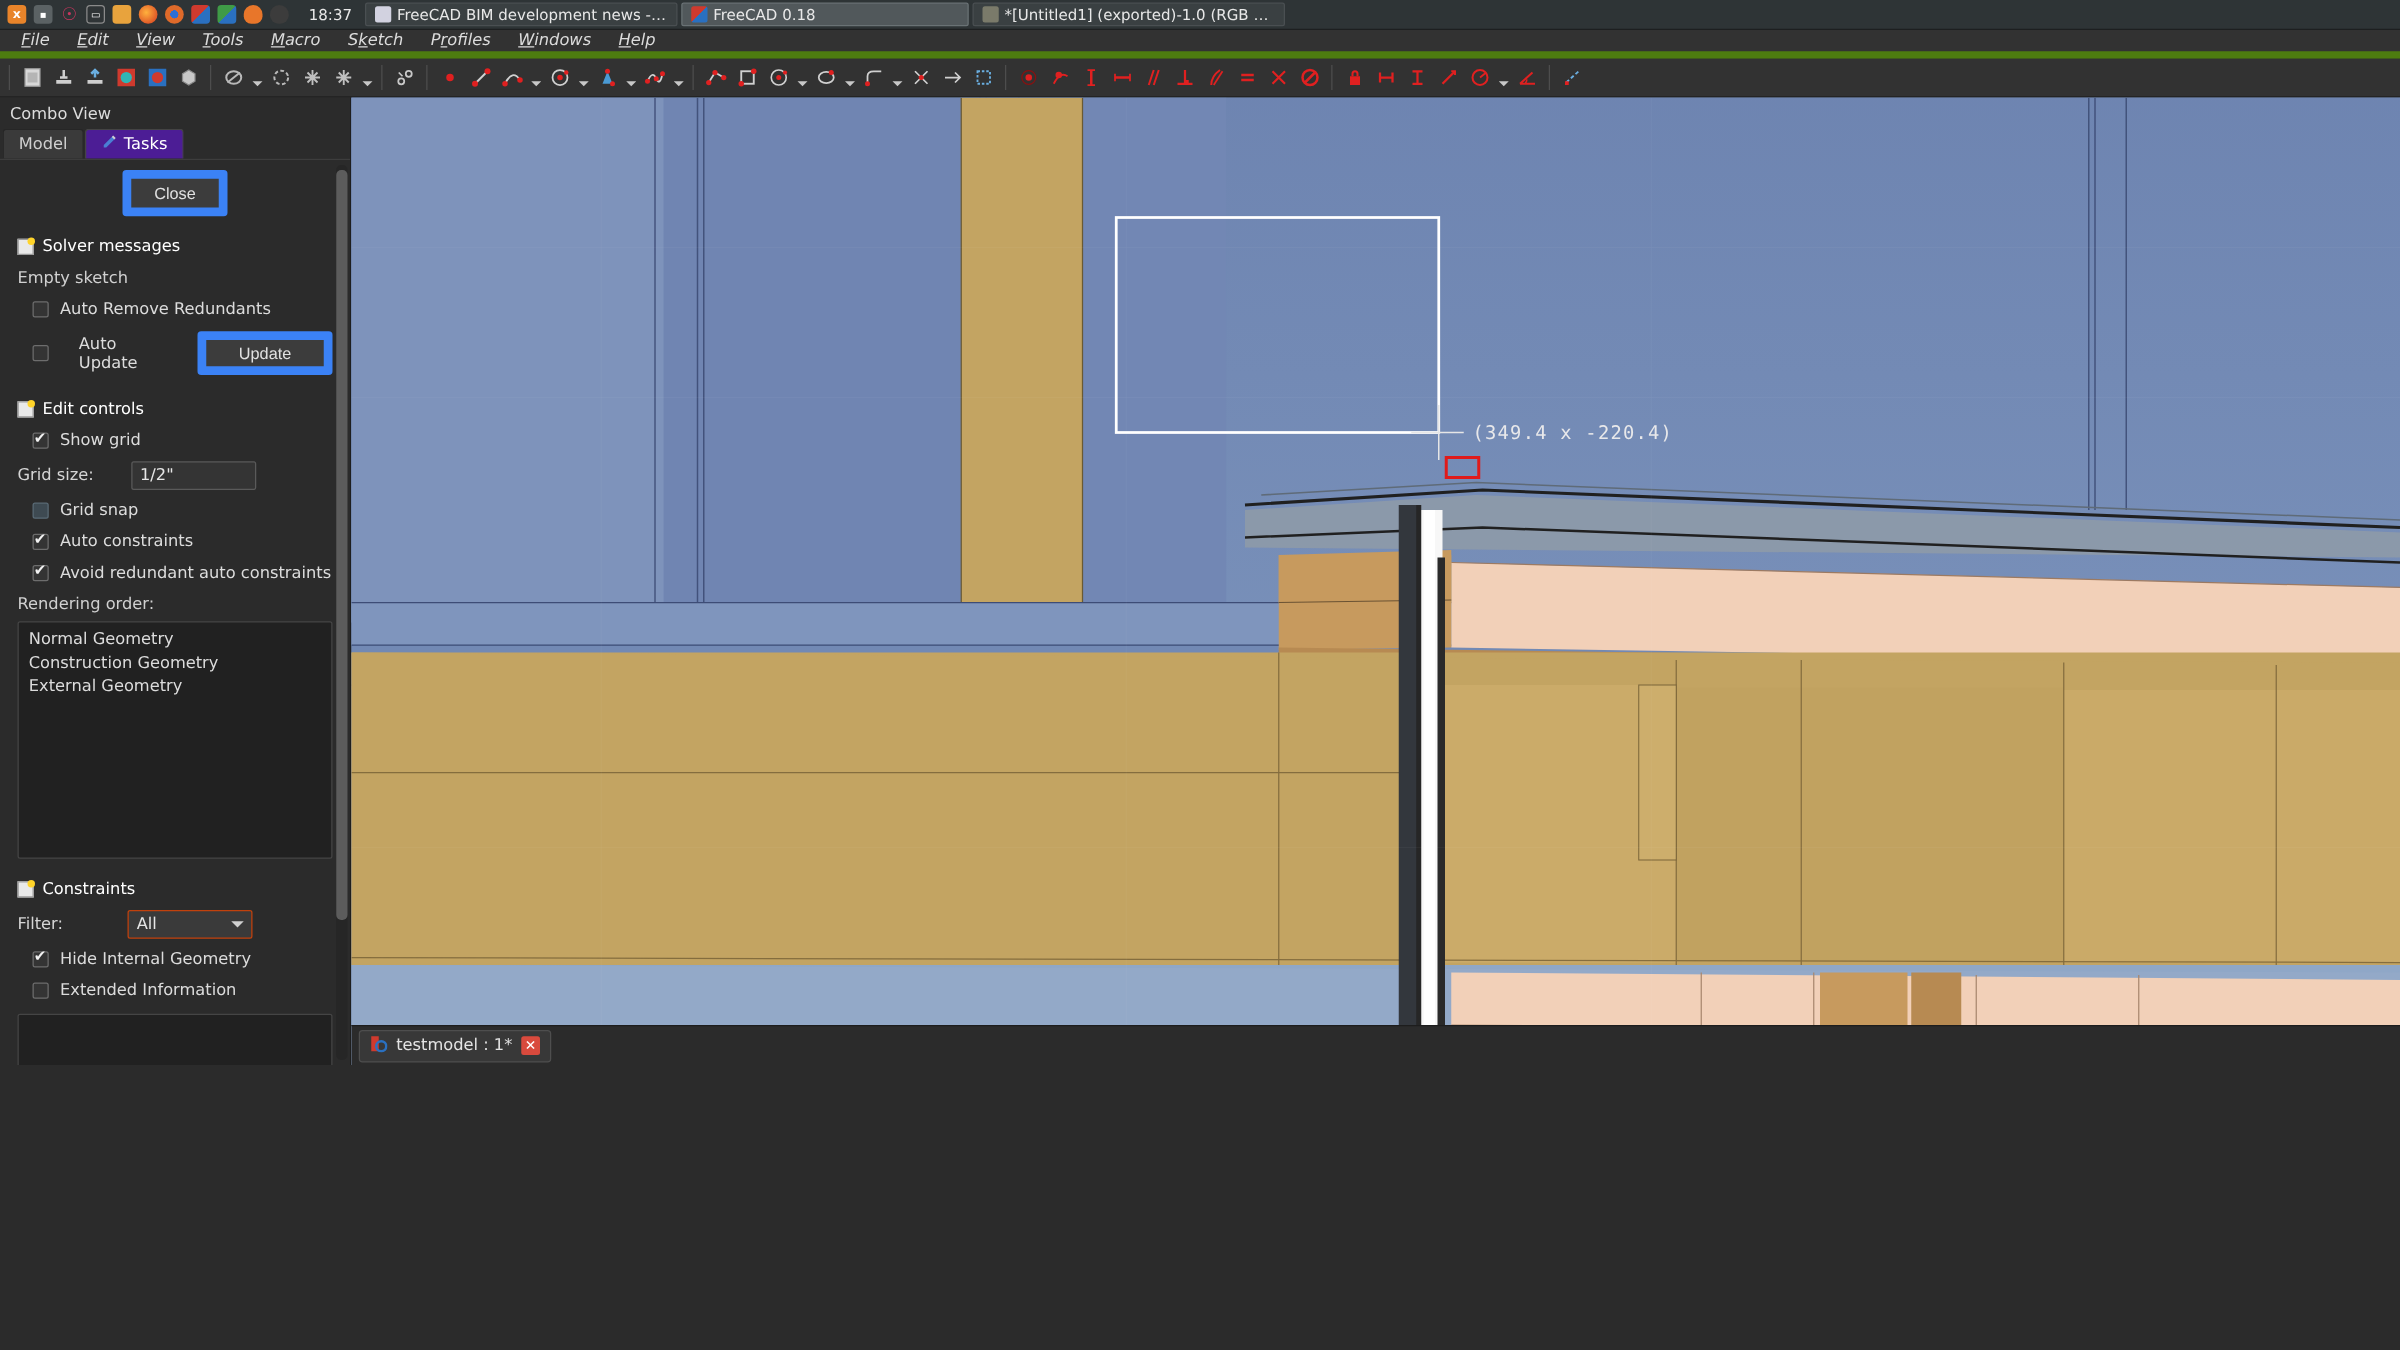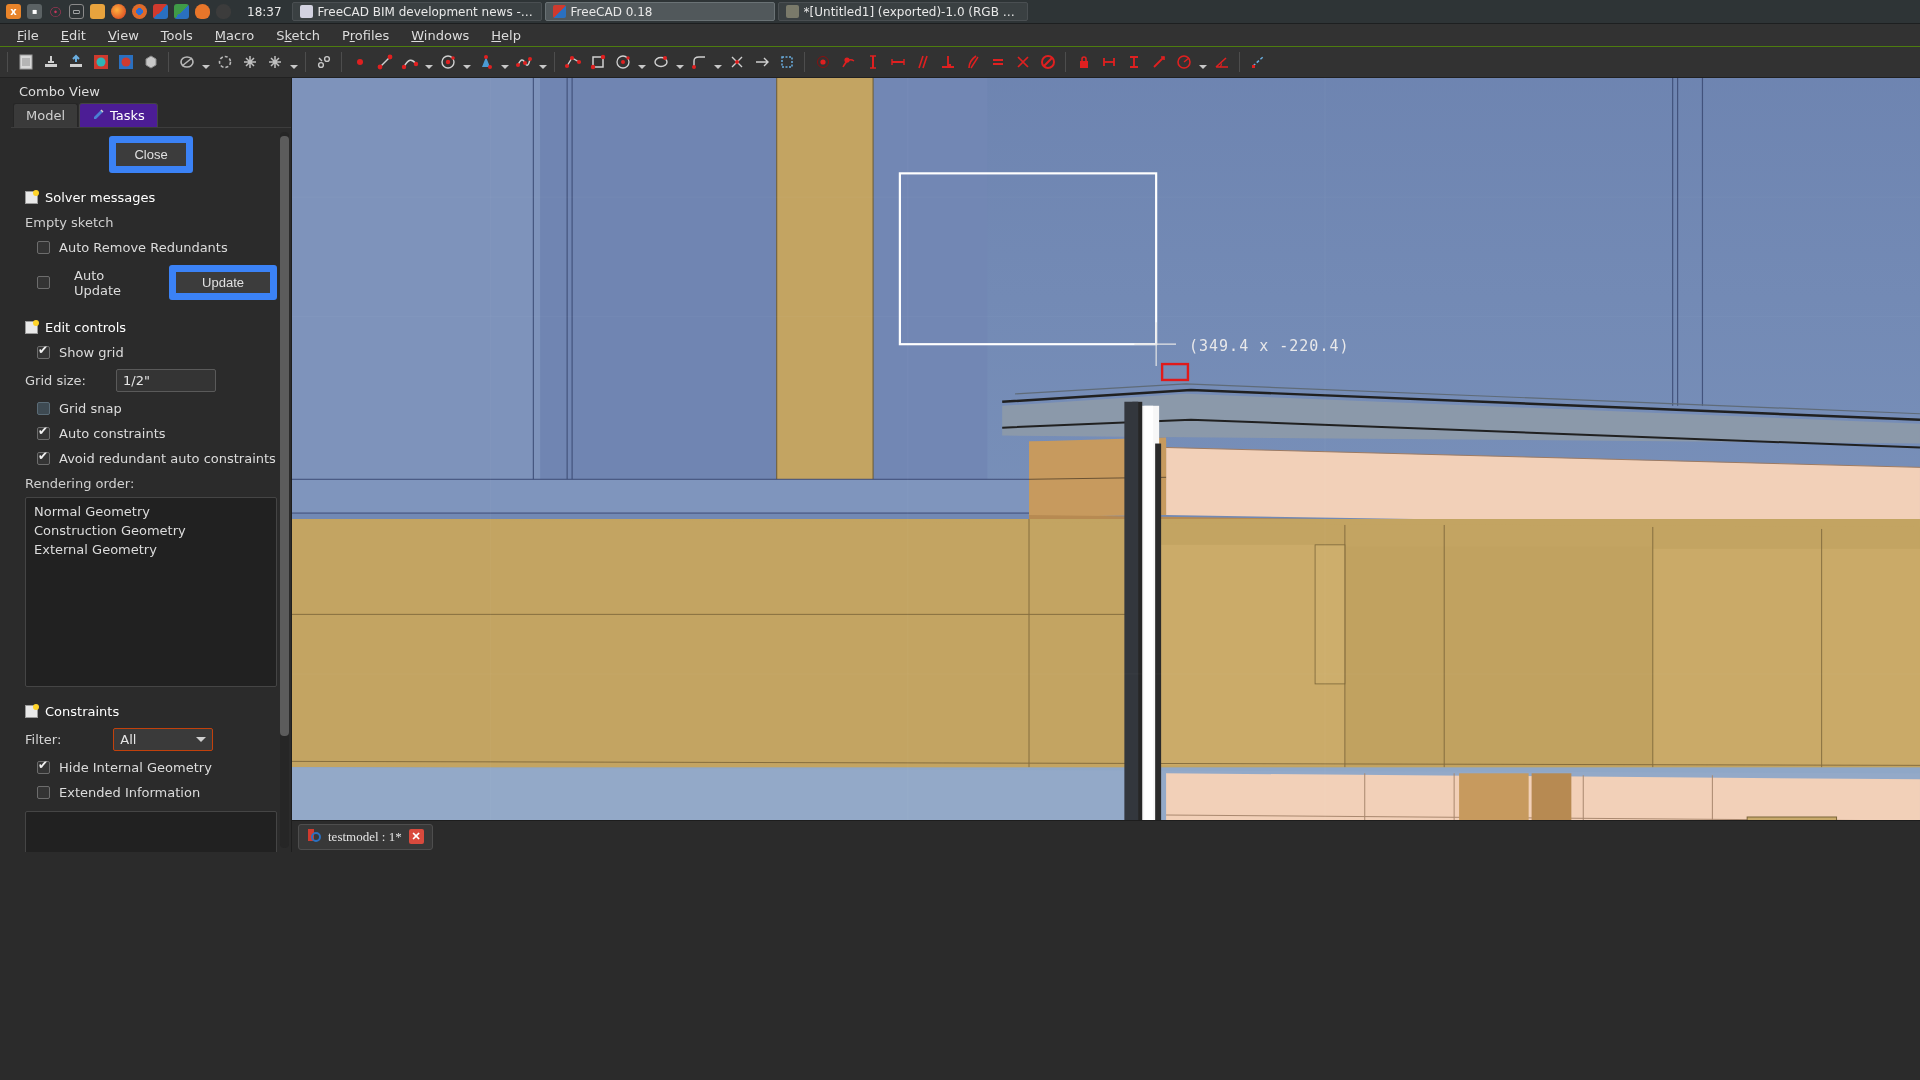--- a/index.html
+++ b/index.html
@@ -36,21 +36,22 @@
   }
   .tb-win.active { background:#51585b; border-color:#6a7275; }
   .tb-ico { width:13px; height:13px; flex:0 0 13px; border-radius:2px; }
   .tb-label { overflow:hidden; text-overflow:ellipsis; }
 
   
   #menubar {
     height:23px; background:#323232;
     display:flex; align-items:center;
     padding-left:6px; font-size:13px;
-    border-bottom:1px solid #4d7c0f;
+    border-bottom:6px solid #4d7c0f;
+    font-style:italic;
   }
   .menu-item { padding:3px 11px; color:#dcdcdc; cursor:default; }
   .menu-item u { text-decoration:underline; }
 
   
   #toolbar {
     height:31px; background:#323232;
     display:flex; align-items:center;
     border-bottom:1px solid #212121;
     padding-left:2px; overflow:hidden;
@@ -66,21 +67,21 @@
     width:13px; height:25px; display:flex;
     align-items:flex-end; justify-content:center;
     padding-bottom:6px; flex:0 0 auto;
   }
   .tarrow:after {
     content:""; border-left:4px solid transparent;
     border-right:4px solid transparent; border-top:4px solid #c8c8c8;
   }
 
   
-  #main { display:flex; height:774px; width:100%;padding-left:11px; }
+  #main { display:flex; height:774px; width:100%; }
 
   
   #panel {
     width:281px; flex:0 0 281px;
     background:#2b2b2b;
     display:flex; flex-direction:column;
     border-right:1px solid #1e1e1e;
   }
   #combo-title { padding:6px 8px 4px; font-size:13px; color:#dcdcdc; }
   #tabs { display:flex; padding-left:2px; height:24px; }
@@ -182,21 +183,21 @@
   }
   #canvas { position:absolute; inset:0; }
   #tabbar {
     position:absolute; left:0; right:0; bottom:0; height:32px;
     background:#2b2b2b; border-top:1px solid #1d1d1d;
     display:flex; align-items:center; padding-left:6px;
   }
   #doctab {
     display:flex; align-items:center; gap:7px;
     background:#383838; border:1px solid #4e4e4e;
-    border-radius:3px; padding:3px 8px; font-size:13px; color:#e4e4e4;font-family:Liberation Serif, serif;
+    border-radius:3px; padding:3px 8px; font-size:13px; color:#e4e4e4;
   }
   .close-x {
     width:15px; height:15px; background:#d94a3d;
     border-radius:2px; color:#fff; font-size:11px; font-weight:bold;
     display:flex; align-items:center; justify-content:center;
   }
   #dimtip {
     position:absolute; font-family:"DejaVu Sans Mono", monospace;
     font-size:15px; color:#e8e8ea; white-space:nowrap;
     letter-spacing:1px;

